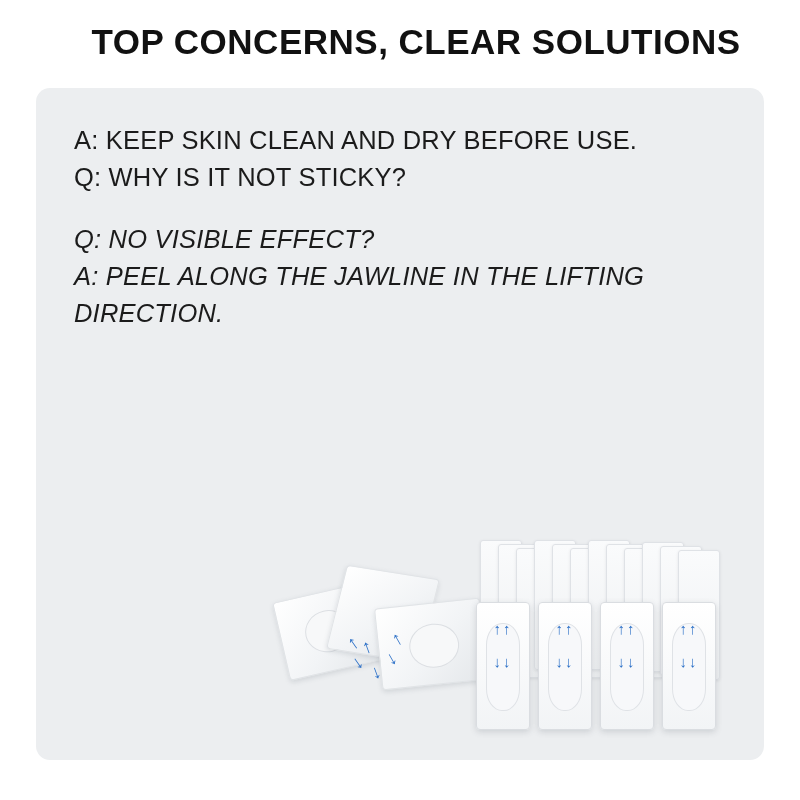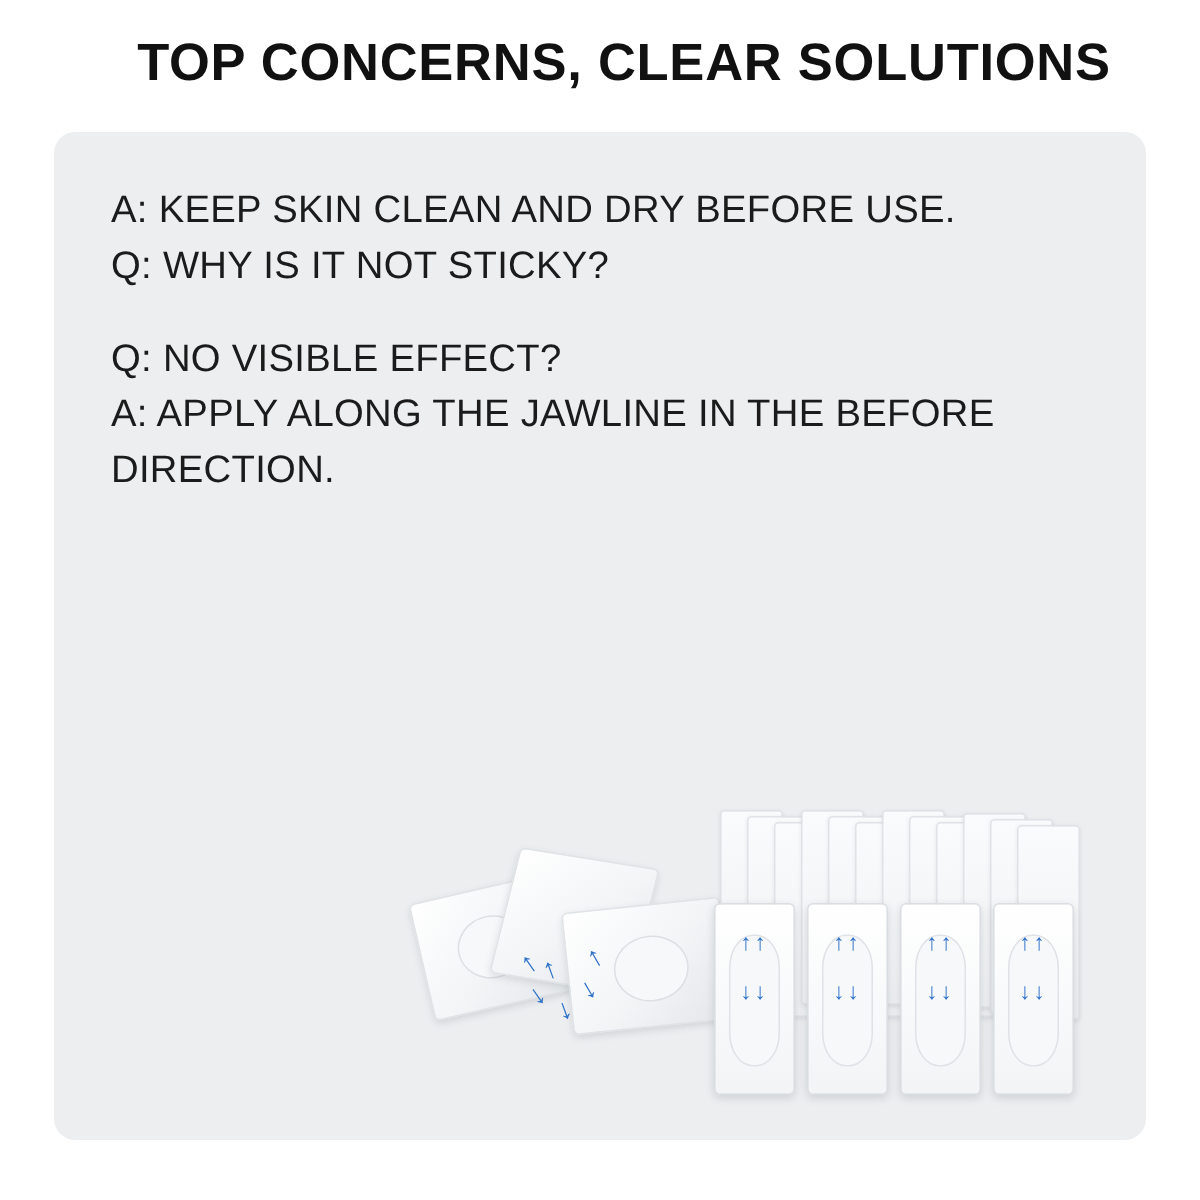--- a/index.html
+++ b/index.html
@@ -47,20 +47,21 @@
     position: absolute;
     top: 34px;
     left: 38px;
     width: 660px;
   }
   .faq-block {
     margin-bottom: 26px;
   }
   .faq-block:last-child {
     margin-bottom: 12px;
+    font-style: italic;
   }
   .faq-line {
     font-size: 25.5px;
     line-height: 1.44;
     color: #1b1b1b;
     letter-spacing: 0.2px;
     font-family: "Liberation Sans", sans-serif;
     white-space: pre-wrap;
   }
 
@@ -200,21 +201,21 @@
     <div class="faq">
 
       <div class="faq-block">
         <div class="faq-line">A: KEEP SKIN CLEAN AND DRY BEFORE USE.</div>
         <div class="faq-line">Q: WHY IS IT NOT STICKY?</div>
       </div>
 
 
       <div class="faq-block">
         <div class="faq-line">Q: NO VISIBLE EFFECT?</div>
-        <div class="faq-line">A: APPLY ALONG THE JAWLINE IN THE BEFORE DIRECTION.</div>
+        <div class="faq-line">A: PEEL ALONG THE JAWLINE IN THE LIFTING DIRECTION.</div>
       </div>
 
     </div>
 
     <div class="sheets">
       <div class="sheet sheet-a">
         <div class="cutout cutout-a"></div>
       </div>
       <div class="sheet sheet-b"></div>
       <div class="sheet sheet-c">

